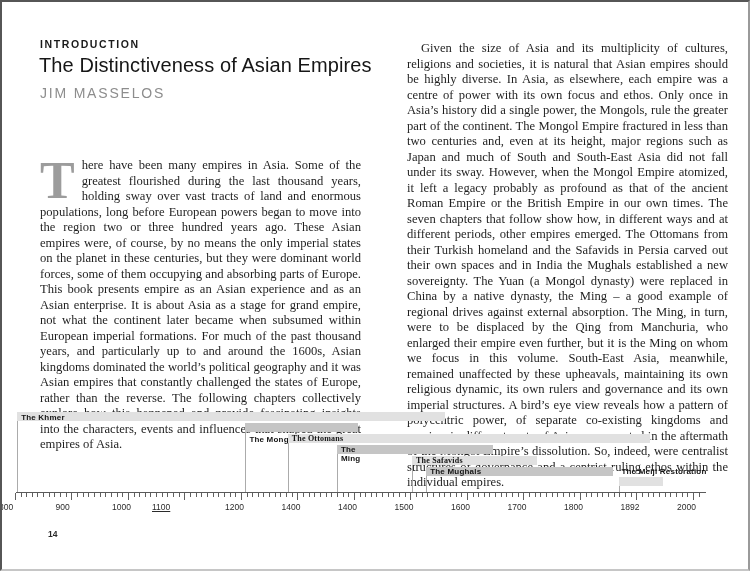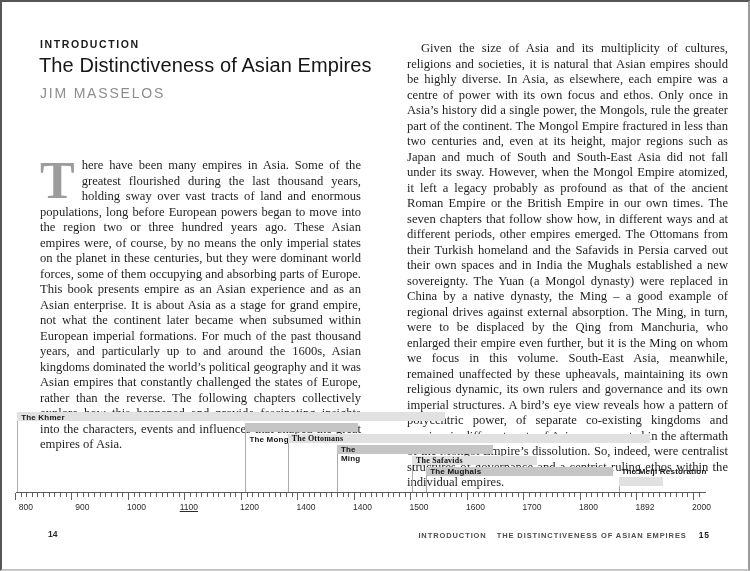--- a/index.html
+++ b/index.html
@@ -29,21 +29,21 @@
   
   #timeline{top:403px; left:0; width:748px; height:112px;}
   .bar{position:absolute; height:9px;}
   .bar-label{
     position:absolute; font-size:8px; font-weight:bold; color:#141414;
     line-height:9px; letter-spacing:.2px; white-space:pre-line;
   }
   .gridline{position:absolute; width:1px; background:#ababab;}
   .axis-line{position:absolute; height:1px; background:#5a5a5a;}
   .tick{position:absolute; width:1px; background:#5f5f5f;}
-  .tick-label{position:absolute; width:34px; text-align:right; font-size:8.5px; color:#2b2b2b;}
+  .tick-label{position:absolute; width:34px; text-align:left; font-size:8.5px; color:#2b2b2b;}
   
   .folio-left{top:527px; left:46px; font-size:8.5px; font-weight:bold; color:#2a2a2a;}
   .runhead{top:528px; right:38px; font-size:7.5px; letter-spacing:.9px; color:#4c4c4c; font-weight:bold; text-align:right;}
   .runhead .sec{margin-right:10px;}
   .runhead .folio{margin-left:12px; font-size:8.5px; color:#1c1c1c;}
 </style>
 </head>
 <body>
 
 <div class="page">
@@ -200,30 +200,27 @@
       <div class="tick" style="left: 662.62px; top: 88px; height: 4px;"></div>
       <div class="tick" style="left: 668.27px; top: 88px; height: 4px;"></div>
       <div class="tick" style="left: 673.92px; top: 88px; height: 4px;"></div>
       <div class="tick" style="left: 679.57px; top: 88px; height: 4px;"></div>
       <div class="tick" style="left: 685.22px; top: 88px; height: 4px;"></div>
       <div class="tick" style="left: 690.87px; top: 88px; height: 7px;"></div>
       <div class="tick" style="left: 696.52px; top: 88px; height: 4px;"></div>
       <div class="tick-label" style="left: -3px; top: 97px;">800</div>
       <div class="tick-label" style="left: 53.5px; top: 97px;">900</div>
       <div class="tick-label" style="left: 110px; top: 97px;">1000</div>
-      <div class="tick-label" style="left: 162px; top: 97px; text-decoration: underline;">1100</div>
+      <div class="tick-label" style="left: 150px; top: 97px; text-decoration: underline;">1100</div>
       <div class="tick-label" style="left: 223px; top: 97px;">1200</div>
       <div class="tick-label" style="left: 279.5px; top: 97px;">1400</div>
       <div class="tick-label" style="left: 336px; top: 97px;">1400</div>
       <div class="tick-label" style="left: 392.5px; top: 97px;">1500</div>
       <div class="tick-label" style="left: 449px; top: 97px;">1600</div>
       <div class="tick-label" style="left: 505.5px; top: 97px;">1700</div>
       <div class="tick-label" style="left: 562px; top: 97px;">1800</div>
       <div class="tick-label" style="left: 618.5px; top: 97px;">1892</div>
       <div class="tick-label" style="left: 675px; top: 97px;">2000</div>
     </div>
 
   <div class="abs folio-left">14</div>
-  <div class="abs runhead">
-    <span class="sec">INTRODUCTION</span><span>THE DISTINCTIVENESS OF ASIAN EMPIRES</span><span class="folio">15</span>
-  </div>
 
 </div>
 
 </body></html>

